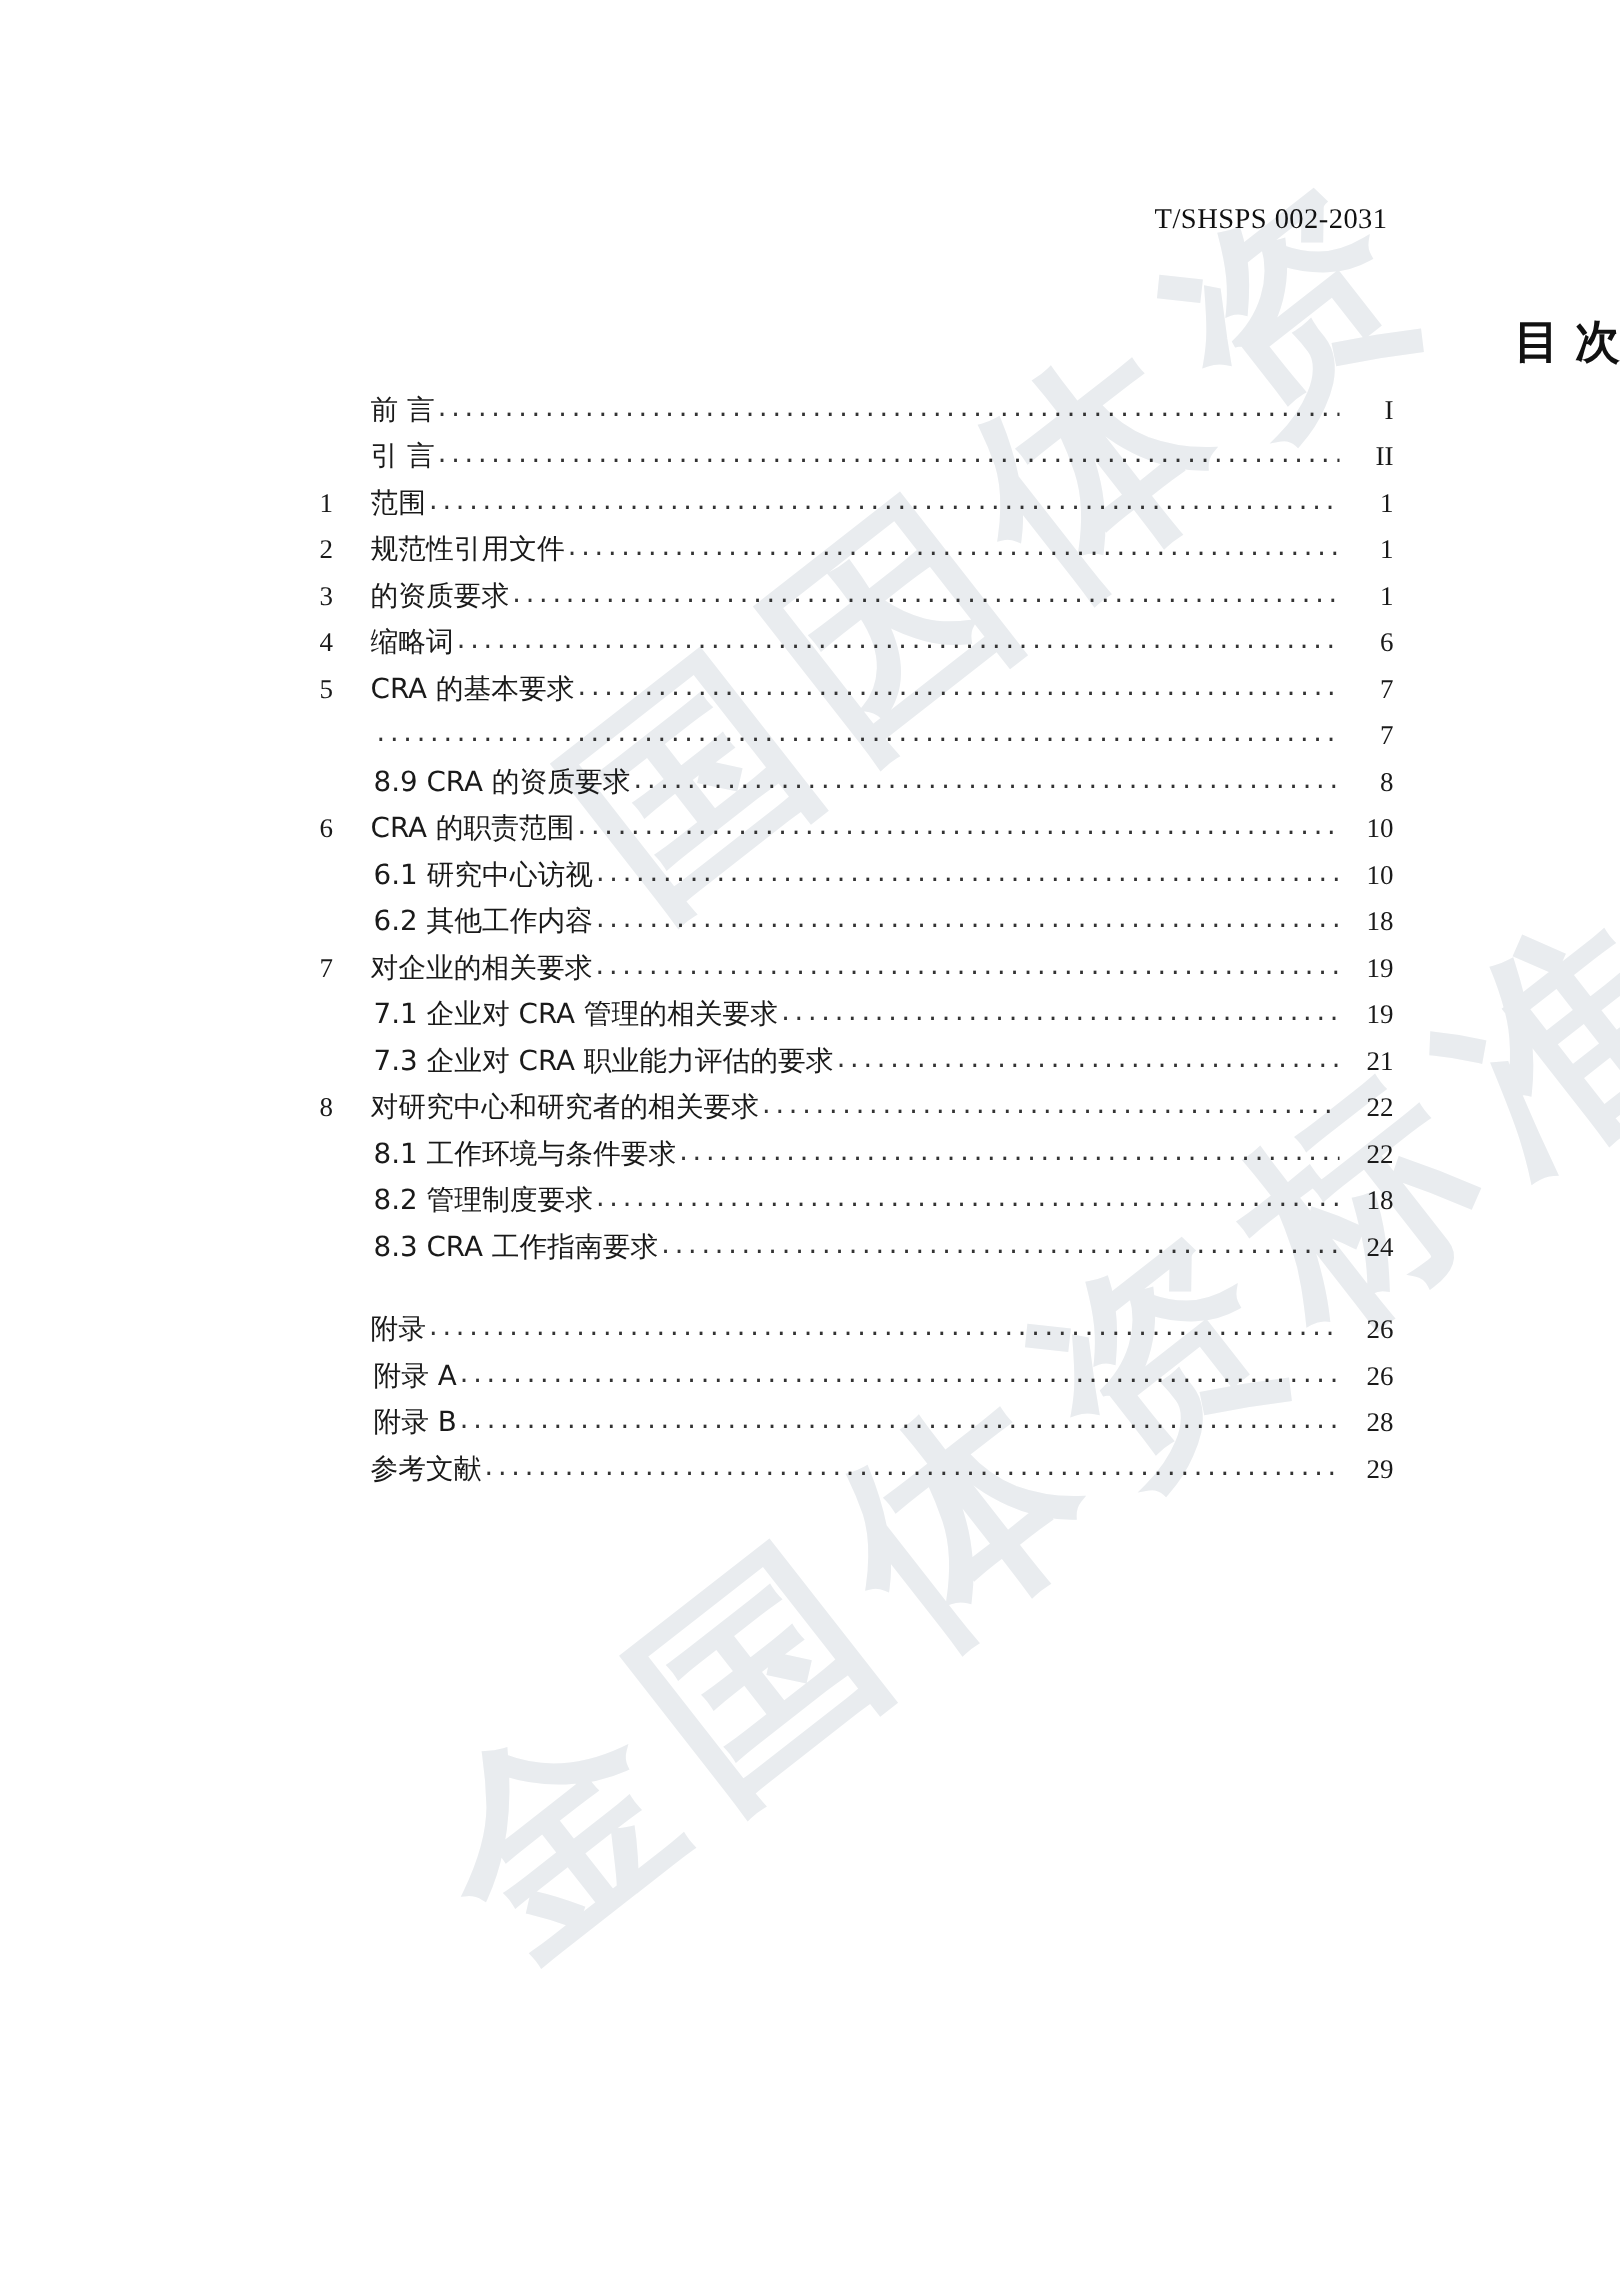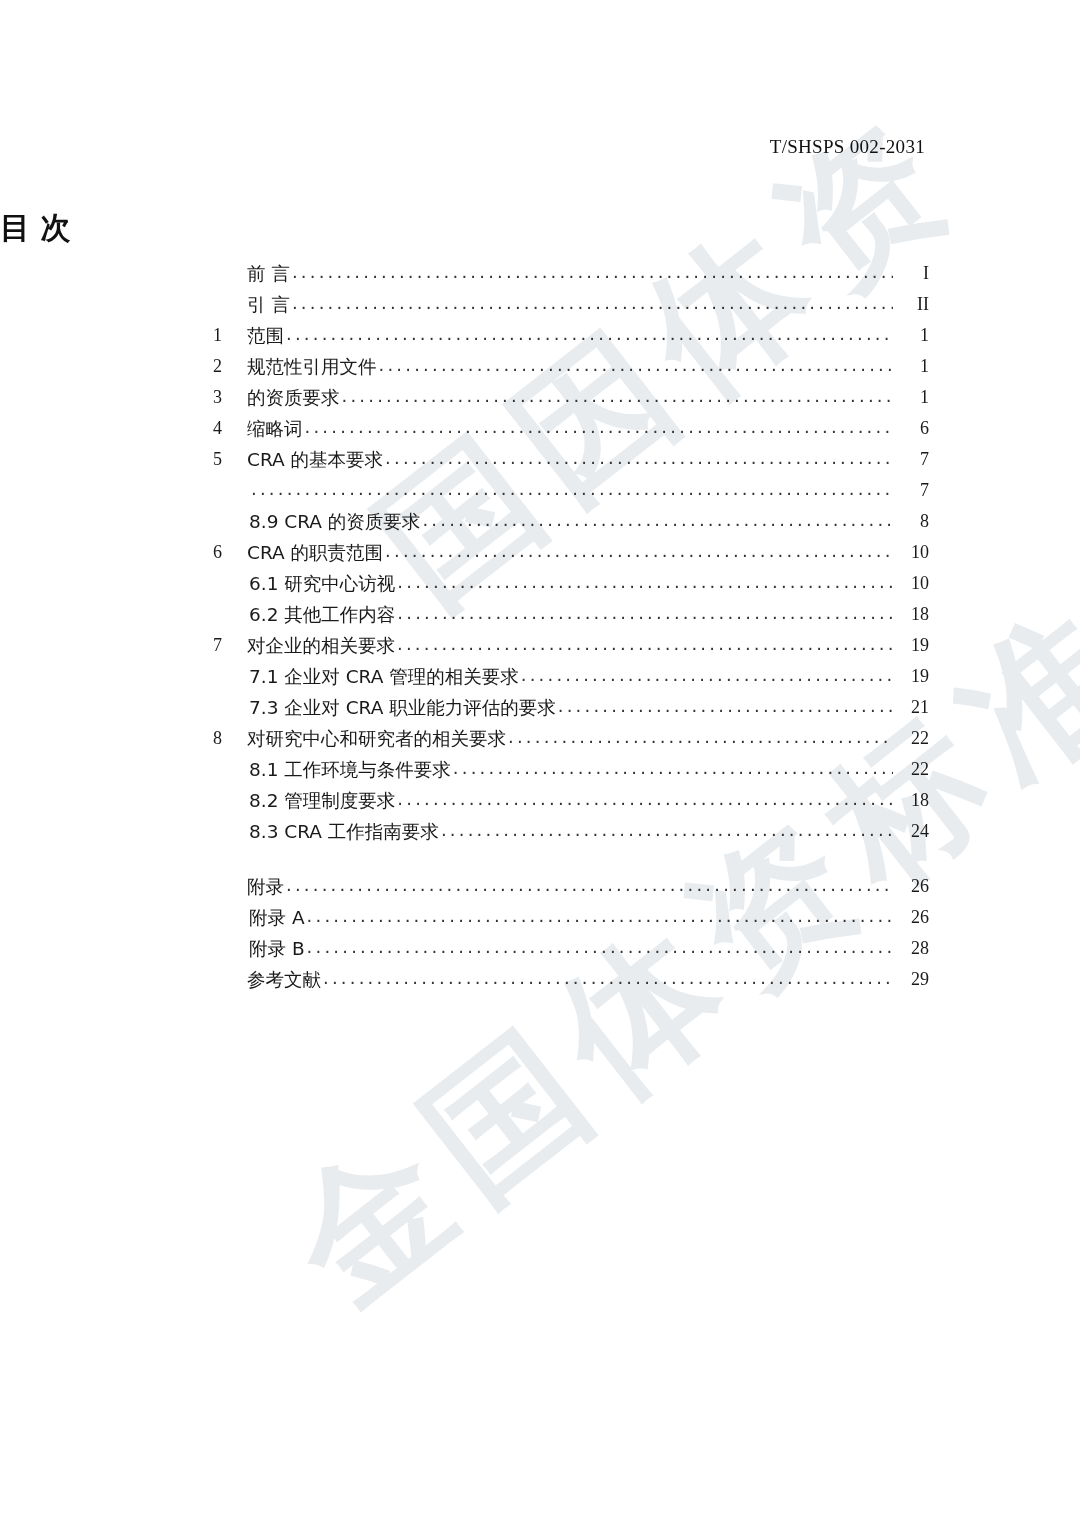--- a/index.html
+++ b/index.html
@@ -60,21 +60,21 @@
     font-size: 19px;
     letter-spacing: 0.3px;
     color: #111;
   }
 
   .toc-title {
     position: absolute;
     left: 0;
     right: 0;
     top: 208px;
-    text-align: left;
+    text-align: right;
     font-family: "DejaVu Sans", sans-serif;
     font-weight: 700;
     font-size: 30px;
     color: #111;
   }
 
   .toc {
     position: absolute;
     left: 213px;
     top: 258px;

